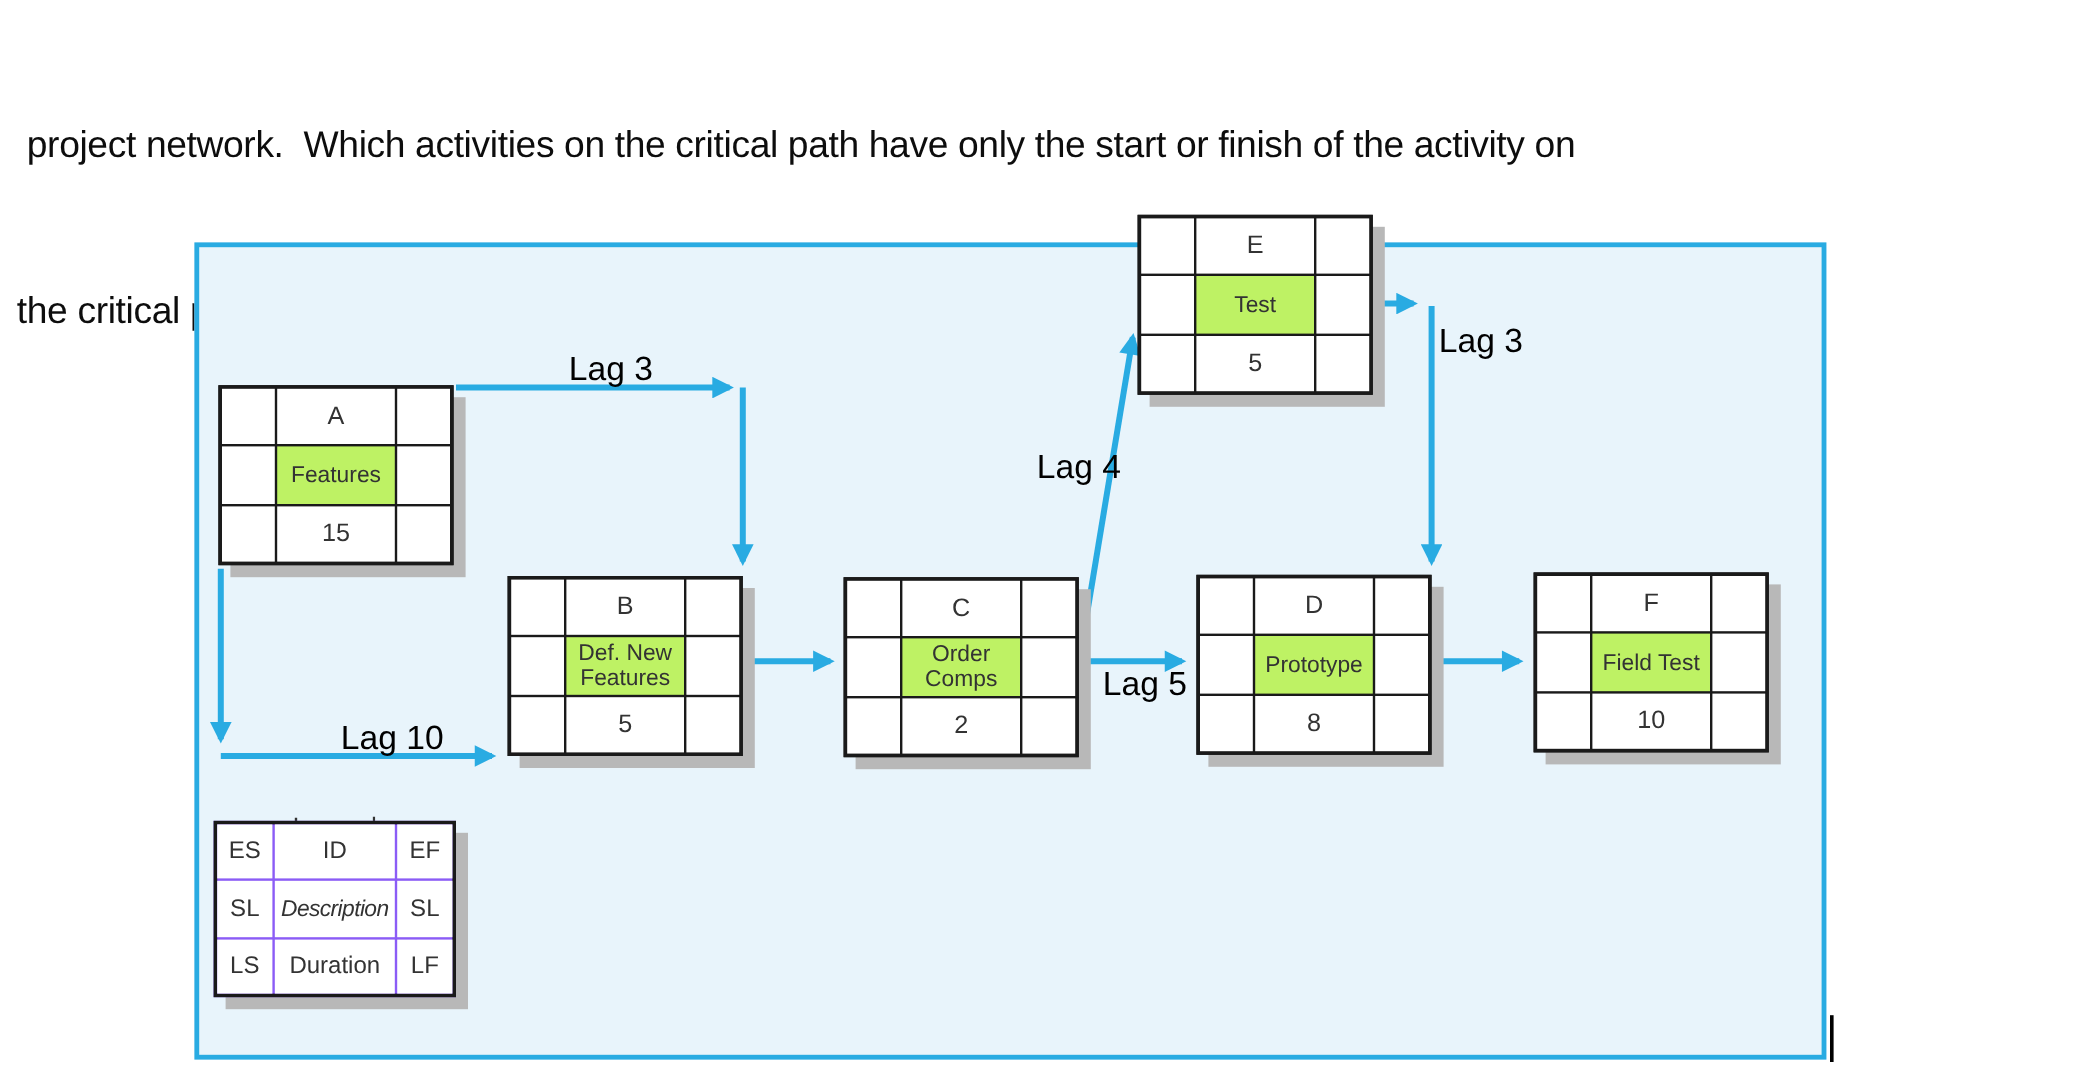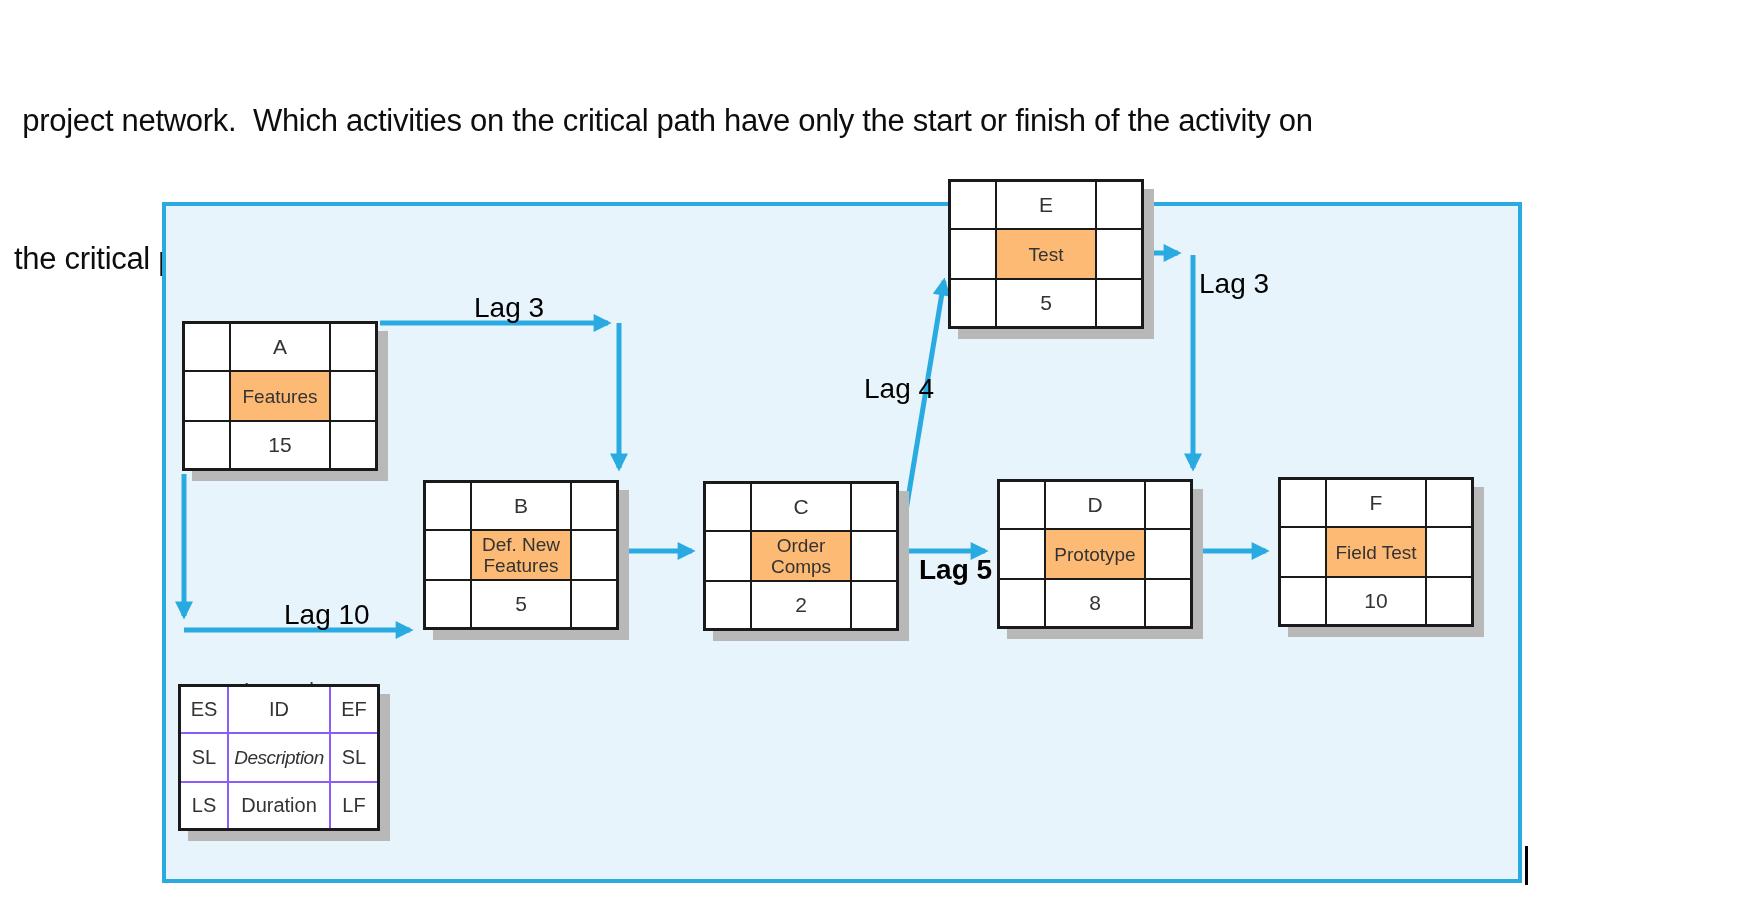--- a/index.html
+++ b/index.html
@@ -36,21 +36,21 @@
     grid-template-rows: 46px 48px 46px;
     gap: 2px; background: #1a1a1a;
     border: 3px solid #1a1a1a;
     box-shadow: 10px 10px 0 0 #b8b8b8;
   }
   .cell {
     background: #ffffff; display: flex; align-items: center; justify-content: center;
     text-align: center; color: #333333;
   }
   .cell-id { font-size: 21px; }
-  .cell-desc { font-size: 19px; line-height: 21px; white-space: pre-line; background: #fdba74; }
+  .cell-desc { font-size: 19px; line-height: 21px; white-space: pre-line; background: #bef264; }
   .cell-dur { font-size: 21px; }
 
   
   .legend-box {
     position: absolute; left: 178px; top: 684px; z-index: 2;
     display: grid;
     grid-template-columns: 46px 100px 46px;
     grid-template-rows: 45px 47px 45px;
     gap: 2px; background: #8b5cf6;
     border: 3px solid #1a1a1a;
@@ -179,21 +179,21 @@
   <div class="cell cell-desc">Field Test</div>
   <div class="cell"></div>
   <div class="cell"></div>
   <div class="cell cell-dur">10</div>
   <div class="cell"></div>
 </div>
 
 <div class="lag-label" style="left:474px; top:292px;">Lag 3</div>
 <div class="lag-label" style="left:284px; top:599px;">Lag 10</div>
 <div class="lag-label" style="left:864px; top:373px;">Lag 4</div>
-<div class="lag-label" style="left:919px; top:554px;font-weight:bold;">Lag 5</div>
+<div class="lag-label" style="left:919px; top:554px;">Lag 5</div>
 <div class="lag-label" style="left:1199px; top:268px;">Lag 3</div>
 
 <div class="legend-title">Legend</div>
 <div class="legend-box">
   <div class="cell">ES</div>
   <div class="cell">ID</div>
   <div class="cell">EF</div>
   <div class="cell">SL</div>
   <div class="cell cell-squeeze">Description</div>
   <div class="cell">SL</div>

